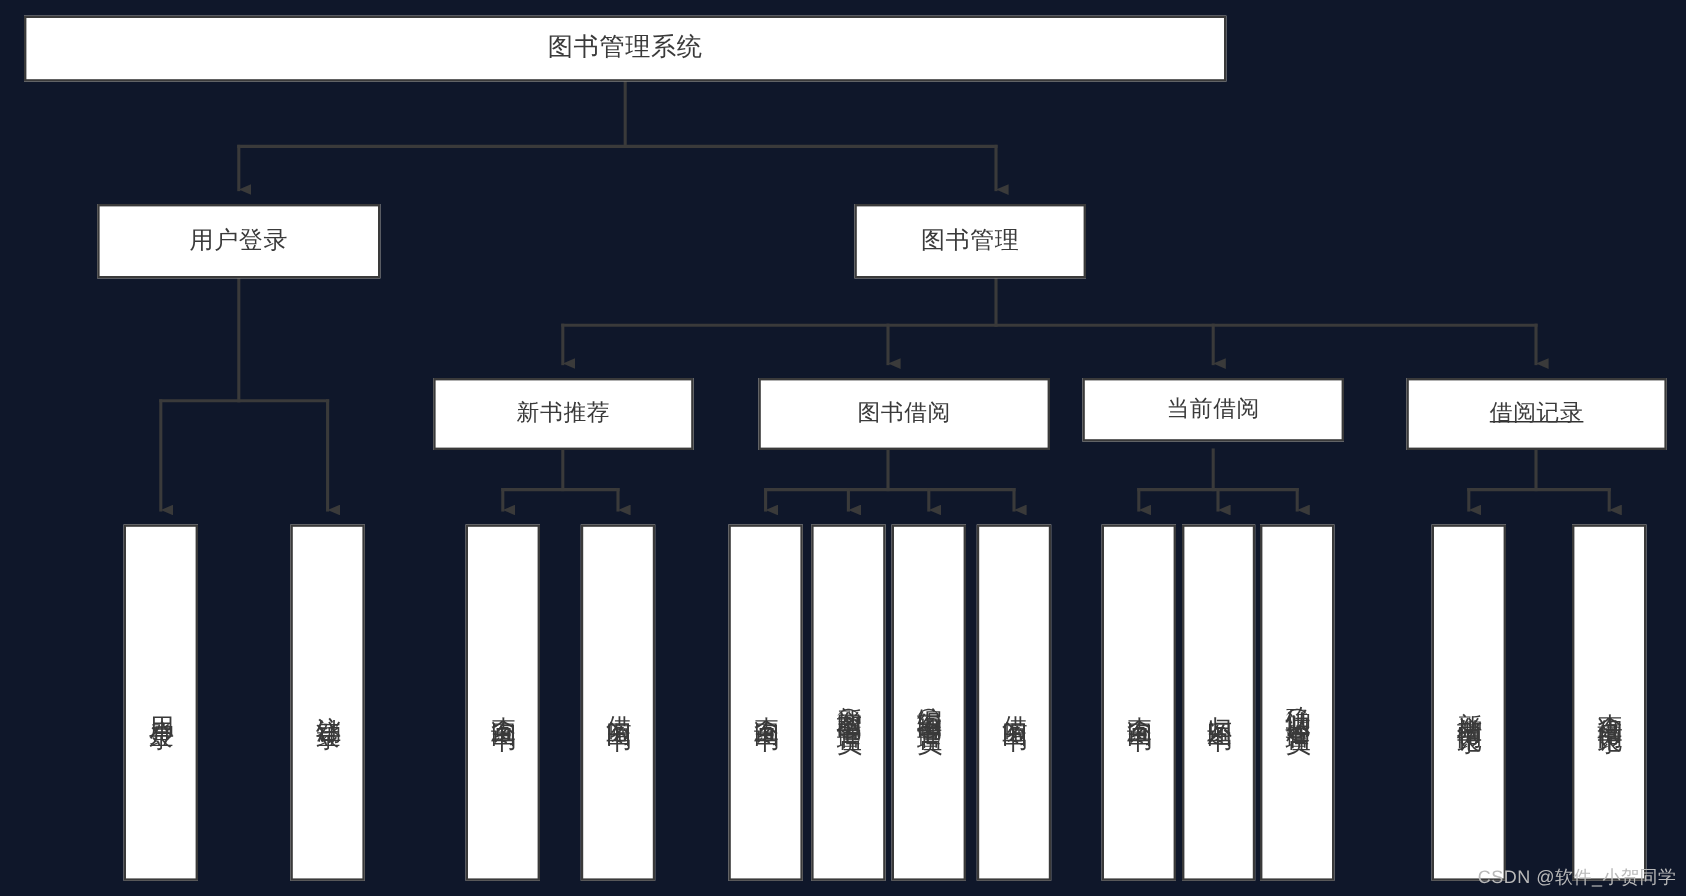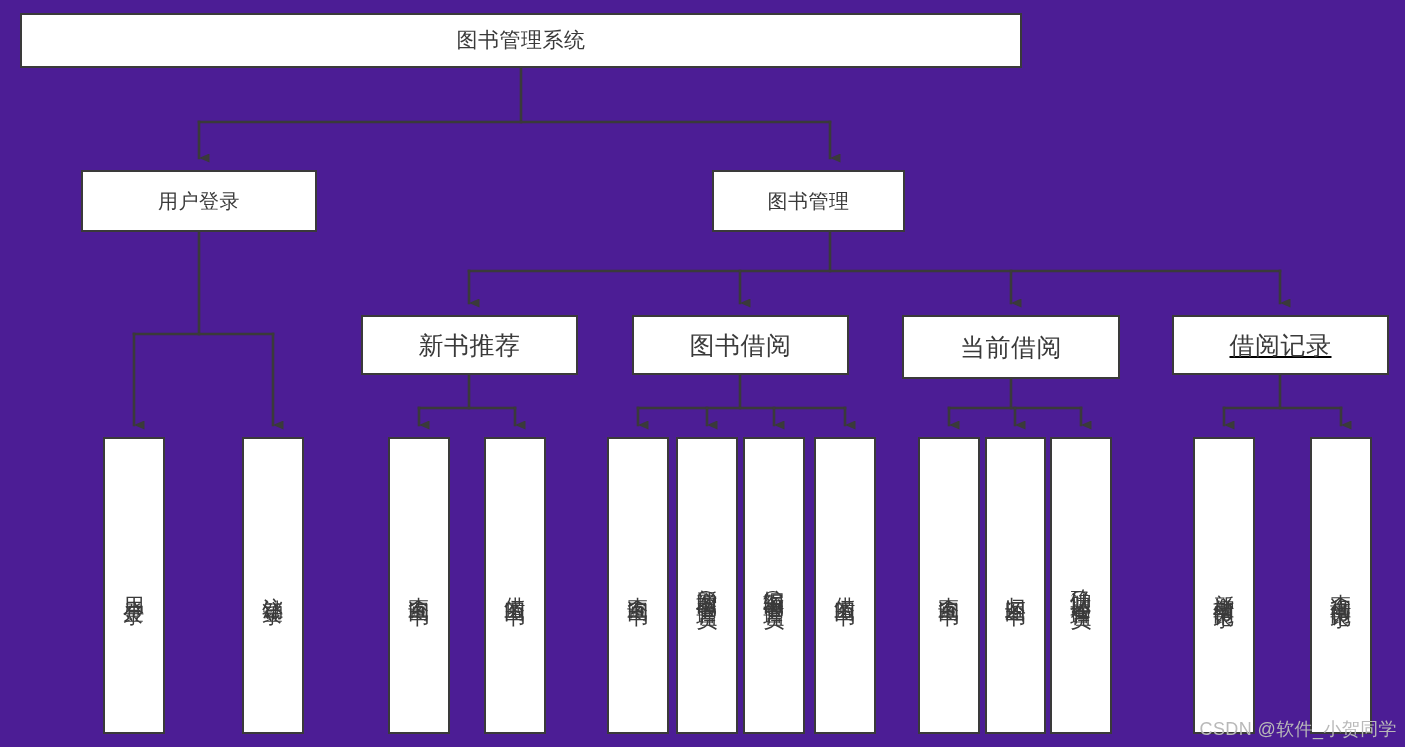--- a/index.html
+++ b/index.html
@@ -8,21 +8,21 @@
     padding: 0;
     background: #ffffff;
   }
   body {
     font-family: "Liberation Sans", "DejaVu Sans", sans-serif;
   }
   #diagram-canvas {
     position: relative;
     width: 1405px;
     height: 747px;
-    background: #4c1d95;
+    background: #0f172a;
     overflow: hidden;
   }
   #tree-svg {
     position: absolute;
     left: 0;
     top: 0;
     width: 1405px;
     height: 747px;
     display: block;
   }
@@ -44,38 +44,38 @@
     letter-spacing: 0.5px;
     white-space: nowrap;
   }
   .node-root .node-label {
     font-size: 21px;
   }
   .node-level1 .node-label {
     font-size: 20px;
   }
   .node-level2 .node-label {
-    font-size: 25px;
+    font-size: 19px;
   }
   .node-leaf {
     border-width: 2px;
   }
   .node-leaf .node-label {
     font-size: 21px;
     writing-mode: vertical-rl;
     text-orientation: upright;
     line-height: 1.12;
     letter-spacing: 3px;
     white-space: nowrap;
   }
   .watermark {
     position: absolute;
     right: 8px;
     bottom: 6px;
-    font-size: 18px;
+    font-size: 15px;
     color: #b9b9b9;
     font-family: "Liberation Sans", "DejaVu Sans", sans-serif;
     white-space: nowrap;
     pointer-events: none;
     letter-spacing: 0.4px;
   }
 </style>
 </head>
 <body>
 
@@ -138,24 +138,24 @@
   <div class="node-box node-level1" style="left:81px; top:170px; width:236px; height:62px;">
     <span class="node-label">用户登录</span>
   </div>
   <div class="node-box node-level1" style="left:712px; top:170px; width:193px; height:62px;">
     <span class="node-label">图书管理</span>
   </div>
 
   <div class="node-box node-level2" style="left:361px; top:315px; width:217px; height:60px;">
     <span class="node-label">新书推荐</span>
   </div>
-  <div class="node-box node-level2" style="left:632px; top:315px; width:217px; height:60px;">
+  <div class="node-box node-level2" style="left:632px; top:315px; width:243px; height:60px;">
     <span class="node-label">图书借阅</span>
   </div>
-  <div class="node-box node-level2" style="left:902px; top:315px; width:218px; height:64px;">
+  <div class="node-box node-level2" style="left:902px; top:315px; width:218px; height:53px;">
     <span class="node-label">当前借阅</span>
   </div>
   <div class="node-box node-level2" style="left:1172px; top:315px; width:217px; height:60px;text-decoration:underline;">
     <span class="node-label">借阅记录</span>
   </div>
 
   <div class="node-box node-leaf" style="left:103px; top:437px; width:62px; height:297px;">
     <span class="node-label">用户登录</span>
   </div>
   <div class="node-box node-leaf" style="left:242px; top:437px; width:62px; height:297px;">

